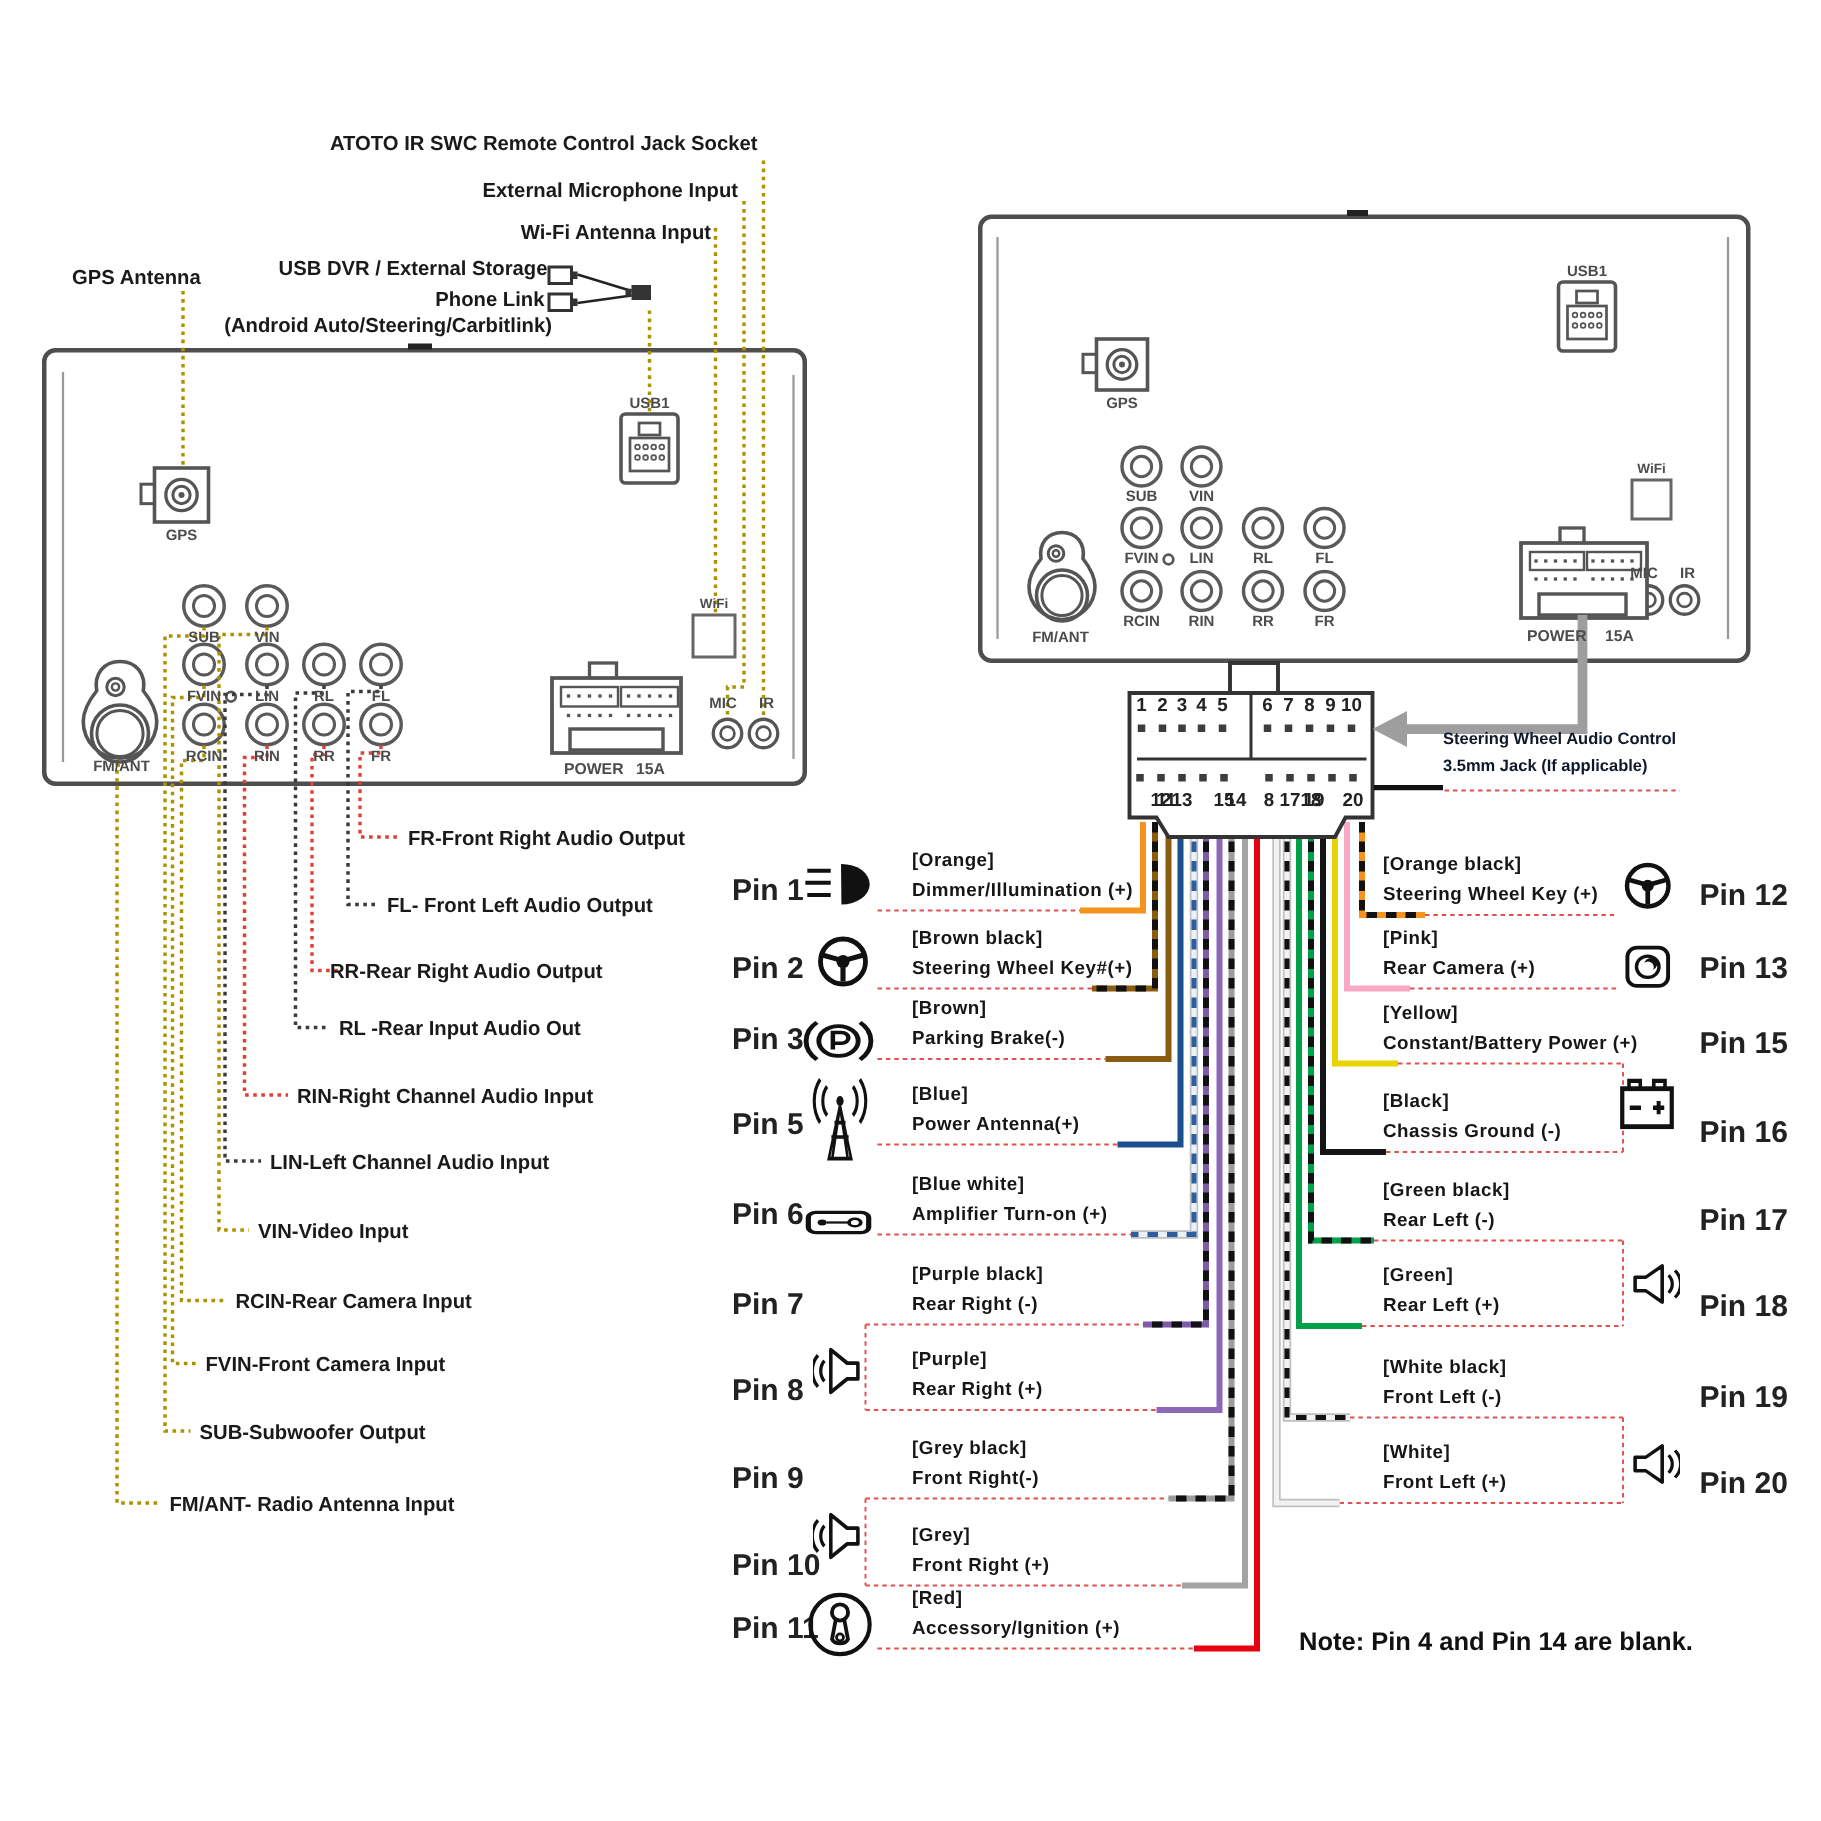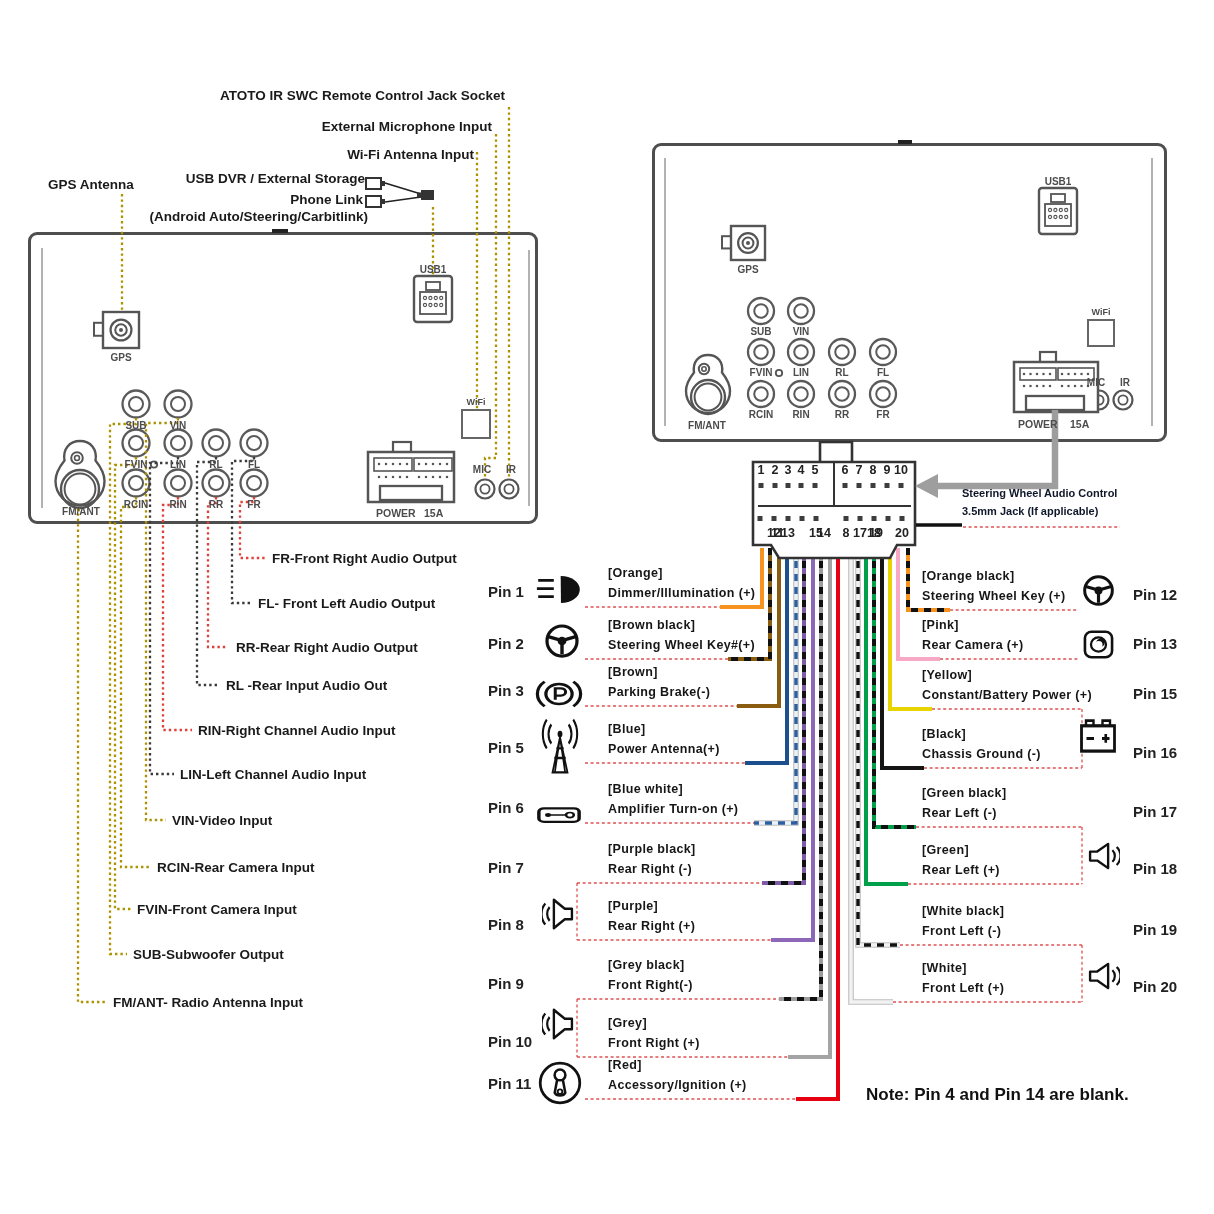--- a/index.html
+++ b/index.html
@@ -5,21 +5,21 @@
   html,body{margin:0;padding:0;background:#fff}
   #scene{position:relative;width:1214px;height:1214px;background:#fff;overflow:hidden;
          font-family:"Liberation Sans",sans-serif}
   svg#overlay{position:absolute;left:0;top:0;z-index:1}
   .abs{position:absolute;z-index:2}
   .device{position:absolute;z-index:0;border:3px solid #4E4E4E;border-radius:9px;background:#fff;box-sizing:border-box}
   .toplbl{font-weight:bold;font-size:13.5px;color:#1a1a1a;white-space:nowrap}
   .outlbl{font-weight:bold;font-size:13.5px;color:#1a1a1a;white-space:nowrap}
   .portlbl{font-weight:bold;font-size:10px;color:#4c4c4c;white-space:nowrap}
   .portlbl.sm{font-size:9px}
-  .pinlbl{font-weight:bold;font-size:15px;color:#222;white-space:nowrap}
+  .pinlbl{font-weight:bold;font-size:20px;color:#222;white-space:nowrap}
   .clbl{font-weight:bold;font-size:12.5px;letter-spacing:.35px;color:#161616;white-space:nowrap}
   .num{font-weight:bold;font-size:12.5px;color:#222;white-space:nowrap}
   .pwr{font-weight:bold;font-size:10.5px;color:#4c4c4c;white-space:nowrap}
   .note{font-weight:bold;font-size:17px;color:#111;white-space:nowrap}
   .swcnote{font-weight:bold;font-size:11px;color:#0f172a;white-space:nowrap}
 </style>
 </head>
 <body>
 
 <div id="scene">
@@ -354,21 +354,21 @@
     <div class="abs portlbl" style="top: 367px; left: 761px; transform: translateX(-50%);">FVIN</div>
     <div class="abs portlbl" style="top: 367px; left: 801px; transform: translateX(-50%);">LIN</div>
     <div class="abs portlbl" style="top: 367px; left: 842px; transform: translateX(-50%);">RL</div>
     <div class="abs portlbl" style="top: 367px; left: 883px; transform: translateX(-50%);">FL</div>
     <div class="abs portlbl" style="top: 409px; left: 761px; transform: translateX(-50%);">RCIN</div>
     <div class="abs portlbl" style="top: 409px; left: 801px; transform: translateX(-50%);">RIN</div>
     <div class="abs portlbl" style="top: 409px; left: 842px; transform: translateX(-50%);">RR</div>
     <div class="abs portlbl" style="top: 409px; left: 883px; transform: translateX(-50%);">FR</div>
     <div class="abs outlbl" style="top: 551px; left: 272px;">FR-Front Right Audio Output</div>
     <div class="abs outlbl" style="top: 596px; left: 258px;">FL- Front Left Audio Output</div>
-    <div class="abs outlbl" style="top: 640px; left: 236px; text-align: center;">RR-Rear Right Audio Output</div>
+    <div class="abs outlbl" style="top: 640px; left: 220px; text-align: center;">RR-Rear Right Audio Output</div>
     <div class="abs outlbl" style="top: 678px; left: 226px;">RL -Rear Input Audio Out</div>
     <div class="abs outlbl" style="top: 723px; left: 198px;">RIN-Right Channel Audio Input</div>
     <div class="abs outlbl" style="top: 767px; left: 180px;">LIN-Left Channel Audio Input</div>
     <div class="abs outlbl" style="top: 813px; left: 172px;">VIN-Video Input</div>
     <div class="abs outlbl" style="top: 860px; left: 157px;">RCIN-Rear Camera Input</div>
     <div class="abs outlbl" style="top: 902px; left: 137px;">FVIN-Front Camera Input</div>
     <div class="abs outlbl" style="top: 947px; left: 133px;">SUB-Subwoofer Output</div>
     <div class="abs outlbl" style="top: 995px; left: 113px;">FM/ANT- Radio Antenna Input</div>
     <div class="abs num" style="top: 463px; left: 761px; transform: translateX(-50%);">1</div>
     <div class="abs num" style="top: 463px; left: 775px; transform: translateX(-50%);">2</div>

